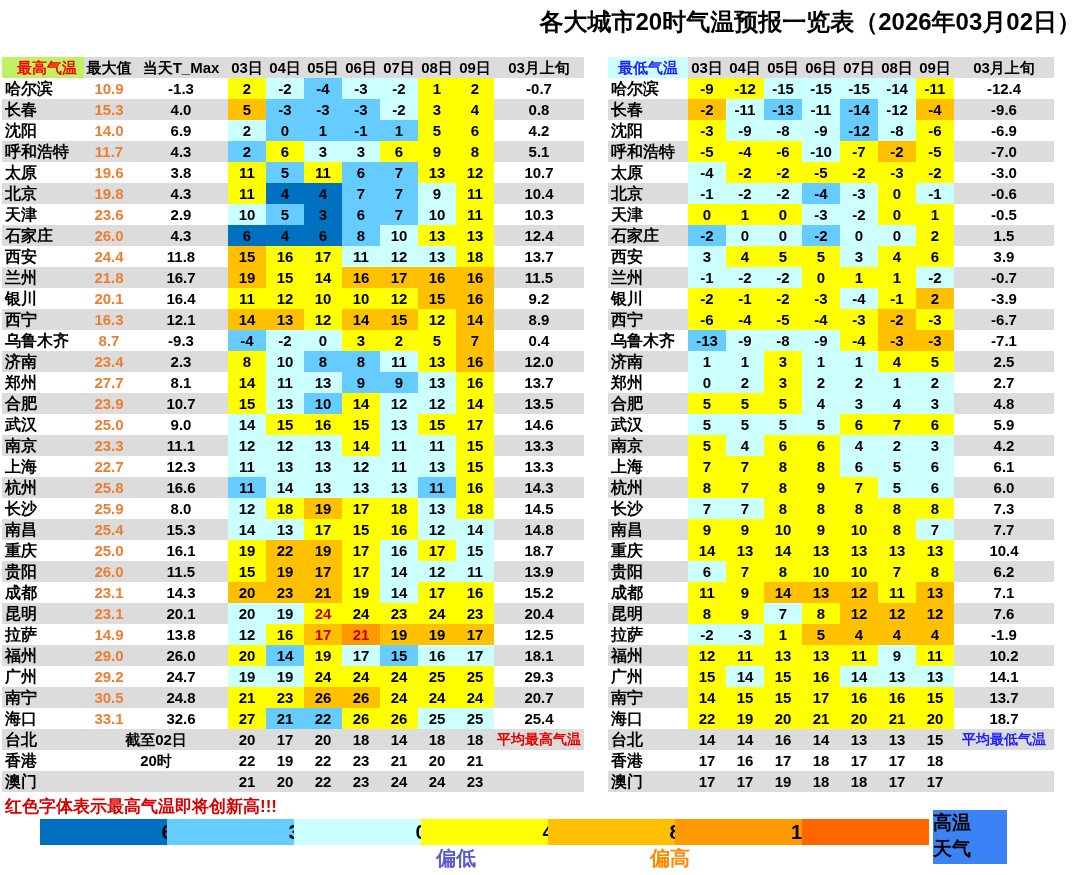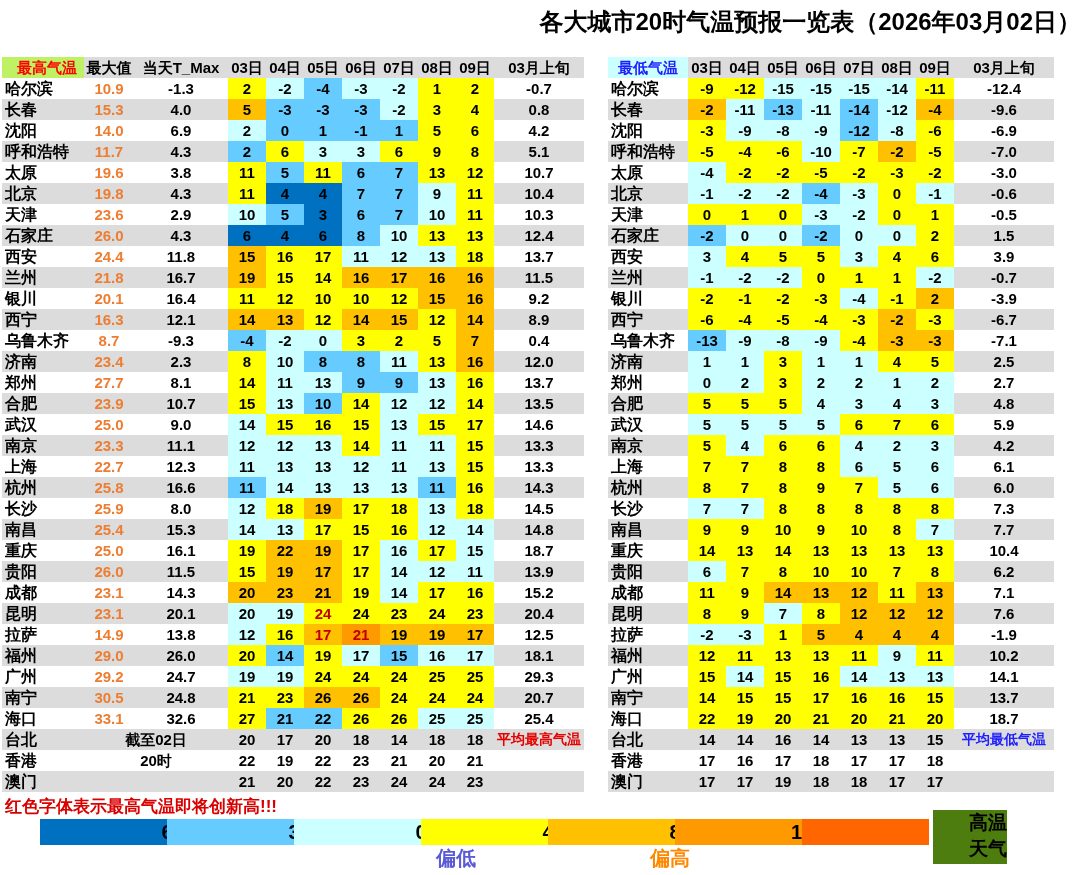--- a/index.html
+++ b/index.html
@@ -28,22 +28,22 @@
   .note-red{color:#E60000;font-size:14px;}
   .note-blue{color:#1F1FFF;font-size:14px;}
   .footnote{position:absolute;left:5px;top:795px;font-size:17px;color:#D90000;}
   .colorbar{position:absolute;left:40px;top:819px;height:26px;display:flex;}
   .bar-seg{position:relative;width:127px;height:26px;}
   .bar-label{position:absolute;right:0;top:0;transform:translateX(50%);
              font-size:20px;line-height:26px;color:#000;}
   .bar-caption{position:absolute;top:845px;font-size:20px;transform:translateX(-50%);}
   .cap-low{left:456px;color:#5B5BD6;}
   .cap-high{left:670px;color:#FF8800;}
-  .hot-box{position:absolute;left:933px;top:810px;width:74px;height:54px;background:#4d7c0f;
-           text-align:right;font-size:19px;line-height:26px;color:#000;z-index:1;}
+  .hot-box{position:absolute;left:933px;top:810px;width:74px;height:54px;background:#3b82f6;
+           text-align:left;font-size:19px;line-height:26px;color:#000;z-index:1;}
   .watermark{position:absolute;right:4px;top:832px;display:flex;align-items:center;gap:4px;
              color:rgba(255,255,255,0.95);font-size:27px;z-index:2;
              text-shadow:0 0 3px rgba(110,110,110,.9),1px 1px 2px rgba(90,90,90,.7);}
 </style>
 </head>
 <body>
 
 <div class="page">
   <div class="title">各大城市20时气温预报一览表（2026年03月02日）</div>
 

